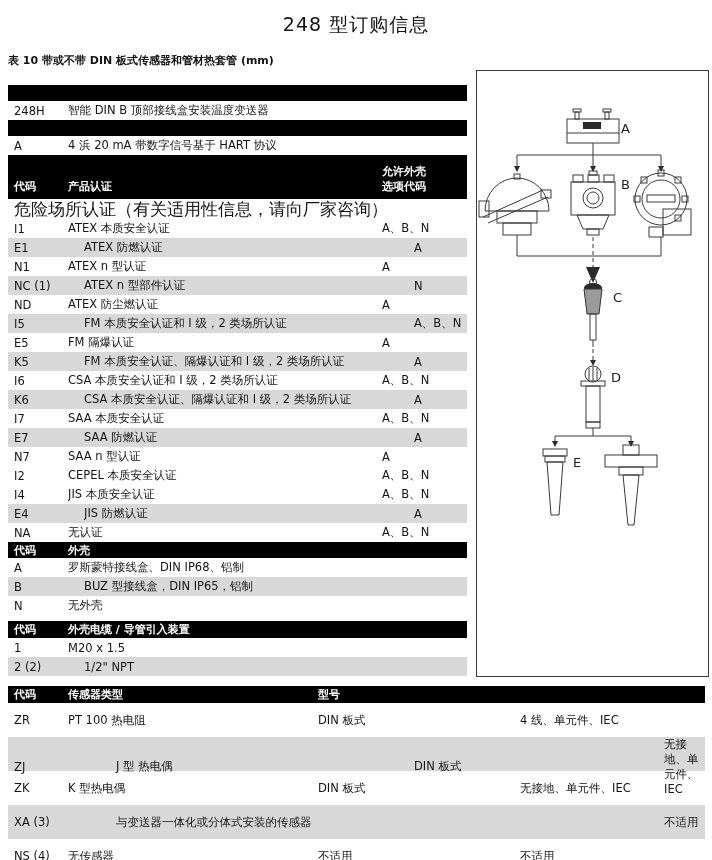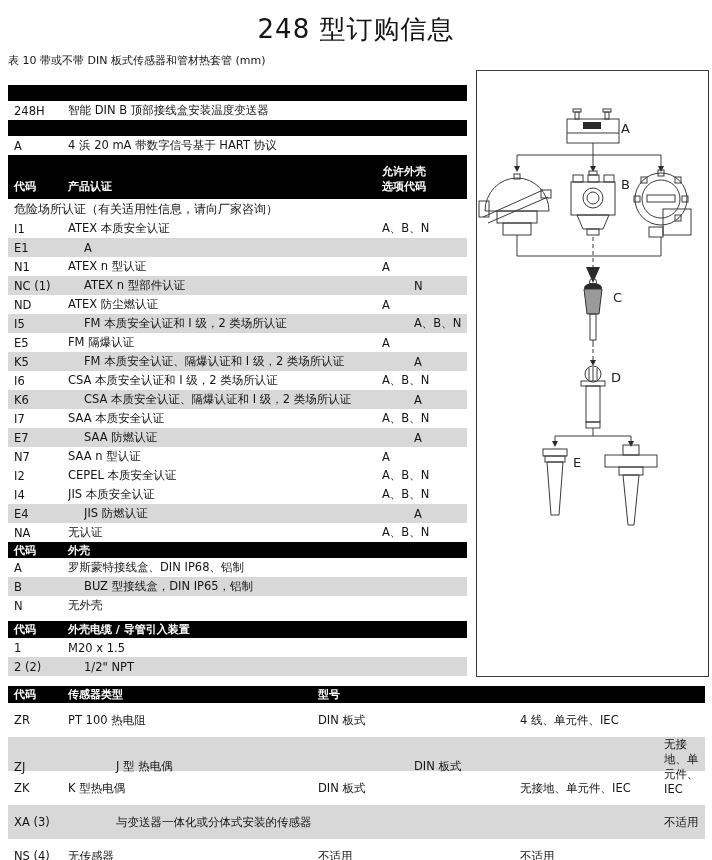--- a/index.html
+++ b/index.html
@@ -4,36 +4,36 @@
 <style>
   * { margin:0; padding:0; box-sizing:border-box; }
   body { background:#fff; }
   .page {
     position:relative; width:712px; height:860px; background:#ffffff;
     font-family:"DejaVu Sans","Liberation Sans",sans-serif; color:#141414;
     overflow:hidden;
   }
   .title {
     position:absolute; top:12px; left:0; width:712px; text-align:center;
-    font-size:26px; font-weight:500; letter-spacing:1px;
+    font-size:19px; font-weight:500; letter-spacing:1px;
   }
-  .caption { position:absolute; top:53px; left:8px; font-size:11px; font-weight:400; }
+  .caption { position:absolute; top:53px; left:8px; font-size:11px; font-weight:700; }
 
   .left-col { position:absolute; left:8px; top:85px; width:459px; }
 
   .bar { background:#000; color:#fff; display:flex; align-items:center; }
   .bar.h16 { height:16px; }
   .bar.h17 { height:17px; }
 
   .row { display:grid; grid-template-columns:54px 314px 1fr; align-items:center;
          height:19px; font-size:11.5px; padding-left:6px; }
   .row.shaded { background:#d8d8d8;gap:16px; }
   .row .c-name { white-space:nowrap; overflow:hidden; }
   .subrow { height:20px; display:flex; align-items:center; padding-left:6px;
-            font-size:12px; font-weight:500; }
+            font-size:17px; font-weight:500; }
 
   .bar-grid { display:grid; grid-template-columns:54px 1fr; align-items:center;
               padding-left:6px; font-size:11px; font-weight:700; }
 
   .cert-head { position:relative; height:44px; background:#000; color:#fff;
                font-size:11px; font-weight:700; }
   .cert-head .ch-code { position:absolute; left:6px; bottom:5px; }
   .cert-head .ch-name { position:absolute; left:60px; bottom:5px; }
   .cert-head .ch-opt  { position:absolute; left:374px; bottom:5px; line-height:15px; }
 
@@ -99,20 +99,21 @@
 
     <div class="subrow">危险场所认证（有关适用性信息，请向厂家咨询）</div>
 
     <div class="row">
         <span class="c-code">I1</span>
         <span class="c-name">ATEX 本质安全认证</span>
         <span class="c-opt">A、B、N</span>
       </div>
       <div class="row shaded">
         <span class="c-code">E1</span>
+        <span class="c-name">ATEX 防燃认证</span>
         <span class="c-opt">A</span>
       </div>
       <div class="row">
         <span class="c-code">N1</span>
         <span class="c-name">ATEX n 型认证</span>
         <span class="c-opt">A</span>
       </div>
       <div class="row shaded">
         <span class="c-code">NC (1)</span>
         <span class="c-name">ATEX n 型部件认证</span>

